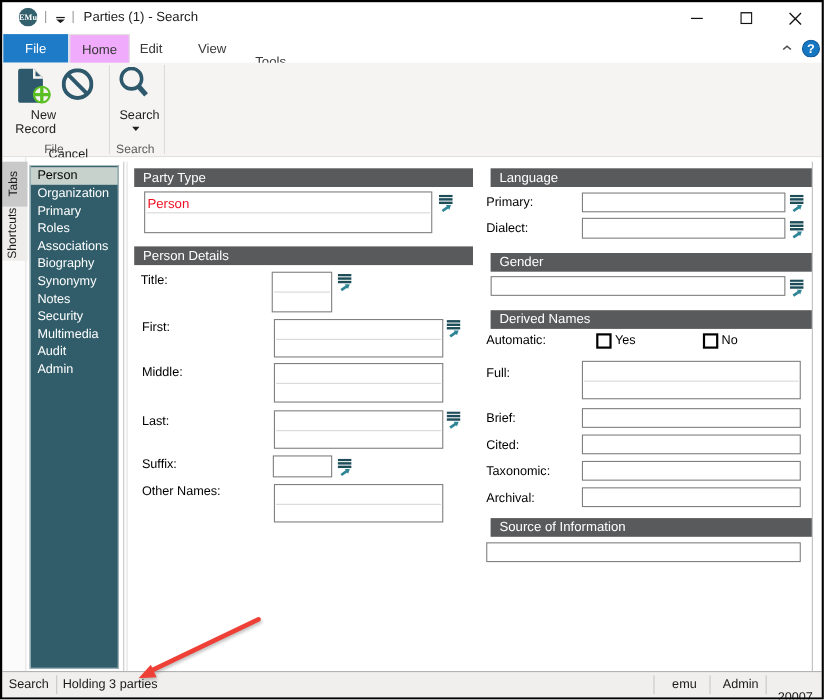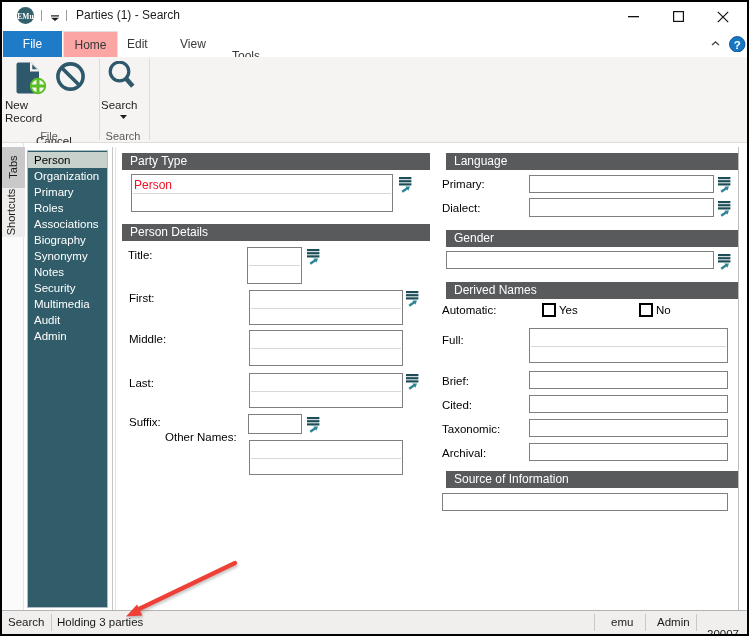--- a/index.html
+++ b/index.html
@@ -14,30 +14,30 @@
   border:2px solid #000; z-index:200; pointer-events:none; }
 .abs { position:absolute; }
 
 #emuicon { left:17px; top:7px; width:17px; height:17px; }
 .tsep { width:1px; background:#9a9a9a; top:10px; height:11px; }
 #title { left:76px; top:8px; font-size:12px; color:#1b1b1b; }
 
 #tabrow { left:2px; top:31px; width:745px; height:26px; background:#ffffff; }
 #filetab { left:1px; top:0; width:59px; height:26px; background:#1e7bc7; color:#fff;
   font-size:12px; text-align:center; line-height:26px; }
-#hometab { left:61px; top:0; width:55px; height:27px; background:#fca5a5;
+#hometab { left:61px; top:0; width:55px; height:27px; background:#f0abfc;
   border:1px solid #e2e1df; border-bottom:none; color:#383838; font-size:12px;
   text-align:center; line-height:26px; }
 .ribtab { top:0; height:26px; font-size:12px; color:#383838; line-height:26px; }
 
 #ribbon { left:2px; top:57px; width:745px; height:86px; background:#f5f4f2;
   border-bottom:1px solid #dddcda; }
 .gsep { position:absolute; width:1px; top:2px; height:81px; background:#dcdbd9; }
 .glabel { position:absolute; top:73px; font-size:11px; color:#5a5a5a; width:60px; text-align:center; }
-.btext { position:absolute; font-size:11.5px; color:#1e1e1e; text-align:left; }
+.btext { position:absolute; font-size:11.5px; color:#1e1e1e; text-align:right; }
 
 #content { left:2px; top:143px; width:745px; height:468px; background:#ffffff; }
 
 #vtabs { left:0px; top:0px; width:22px; height:468px; background:#fbfbfb; border-right:1px solid #e4e4e4; }
 #tabstab { position:absolute; left:0; top:4px; width:23px; height:41px; background:#c9c9c9; }
 #shortcutstab { position:absolute; left:0; top:45px; width:23px; height:49px; background:#eeedec; }
 .vlabel { position:absolute; font-size:11px; color:#1a1a1a;
   transform:rotate(-90deg); transform-origin:center; white-space:nowrap; }
 
 #sidebar { left:25px; top:7px; width:81px; height:458px; background:#305d69;
@@ -198,21 +198,21 @@
     <svg class="lookup" style="left:404px;top:231px;" viewBox="0 0 13 17">
         <use href="#lk"></use>
       </svg>
 
     <div class="flabel" style="left:127px;top:273px;">Suffix:</div>
     <div class="fbox" style="left:246px;top:271px;width:54px;height:20px;"></div>
     <svg class="lookup" style="left:305px;top:274px;" viewBox="0 0 13 17">
         <use href="#lk"></use>
       </svg>
 
-    <div class="flabel" style="left:127px;top:288px;margin-left:36px;">Other Names:</div>
+    <div class="flabel" style="left:127px;top:298px;">Other Names:</div>
     <div class="fbox" style="left:247px;top:297px;width:154px;height:35px;">
         <div class="fsep" style="top:17px;"></div>
       </div>
 
     <div class="ghead" style="left:444px;top:10px;width:292px;">Language</div>
     <div class="flabel" style="left:440px;top:35px;">Primary:</div>
     <div class="fbox" style="left:527px;top:32px;width:185px;height:18px;"></div>
     <svg class="lookup" style="left:716px;top:34px;" viewBox="0 0 13 17">
         <use href="#lk"></use>
       </svg>

